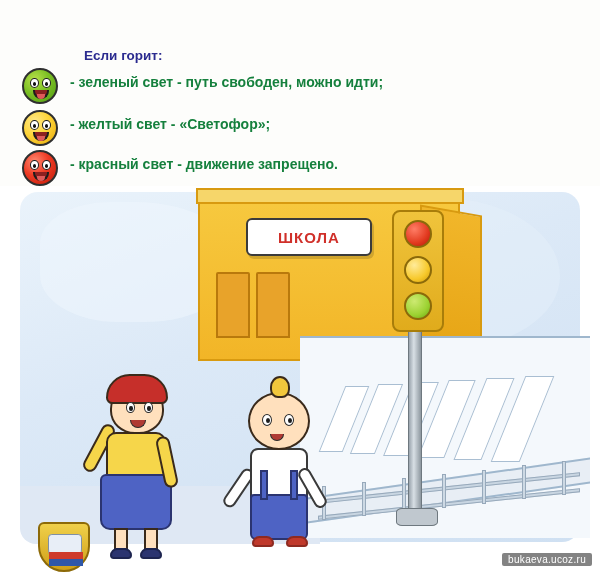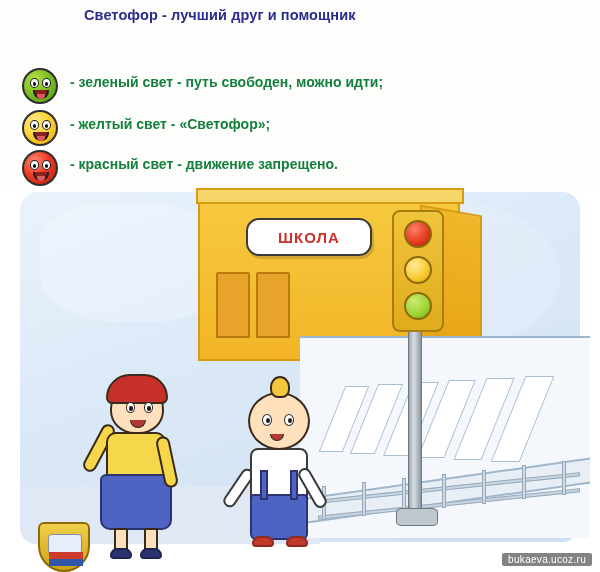--- a/index.html
+++ b/index.html
@@ -207,21 +207,21 @@
     transform: skewY(10deg);
   }
   .sign {
     position: absolute;
     left: 246px;
     top: 32px;
     width: 122px;
     height: 34px;
     background: #ffffff;
     border: 2px solid #3b3b3b;
-    border-radius: 13px;
+    border-radius: 6px;
     display: flex;
     align-items: center;
     justify-content: center;
     box-shadow: 2px 3px 0 rgba(0,0,0,0.15);
   }
   .sign span {
     color: #d0302a;
     font-weight: bold;
     font-size: 15px;
     letter-spacing: 1px;
@@ -471,21 +471,21 @@
     letter-spacing: 0.3px;
   }
 </style>
 </head>
 <body>
 
 <div class="page">
 
   <div class="text-block">
 
-    <div class="headline">Светофор - лучший друг и помощник</div>
+    <div class="headline-l3">Если горит:</div>
 
     <div class="line line-1">
       <div class="face face-green">
         <div class="eye eye-l">
             <div class="pupil"></div>
           </div>
         <div class="eye eye-r">
             <div class="pupil"></div>
           </div>
         <div class="mouth"></div>

